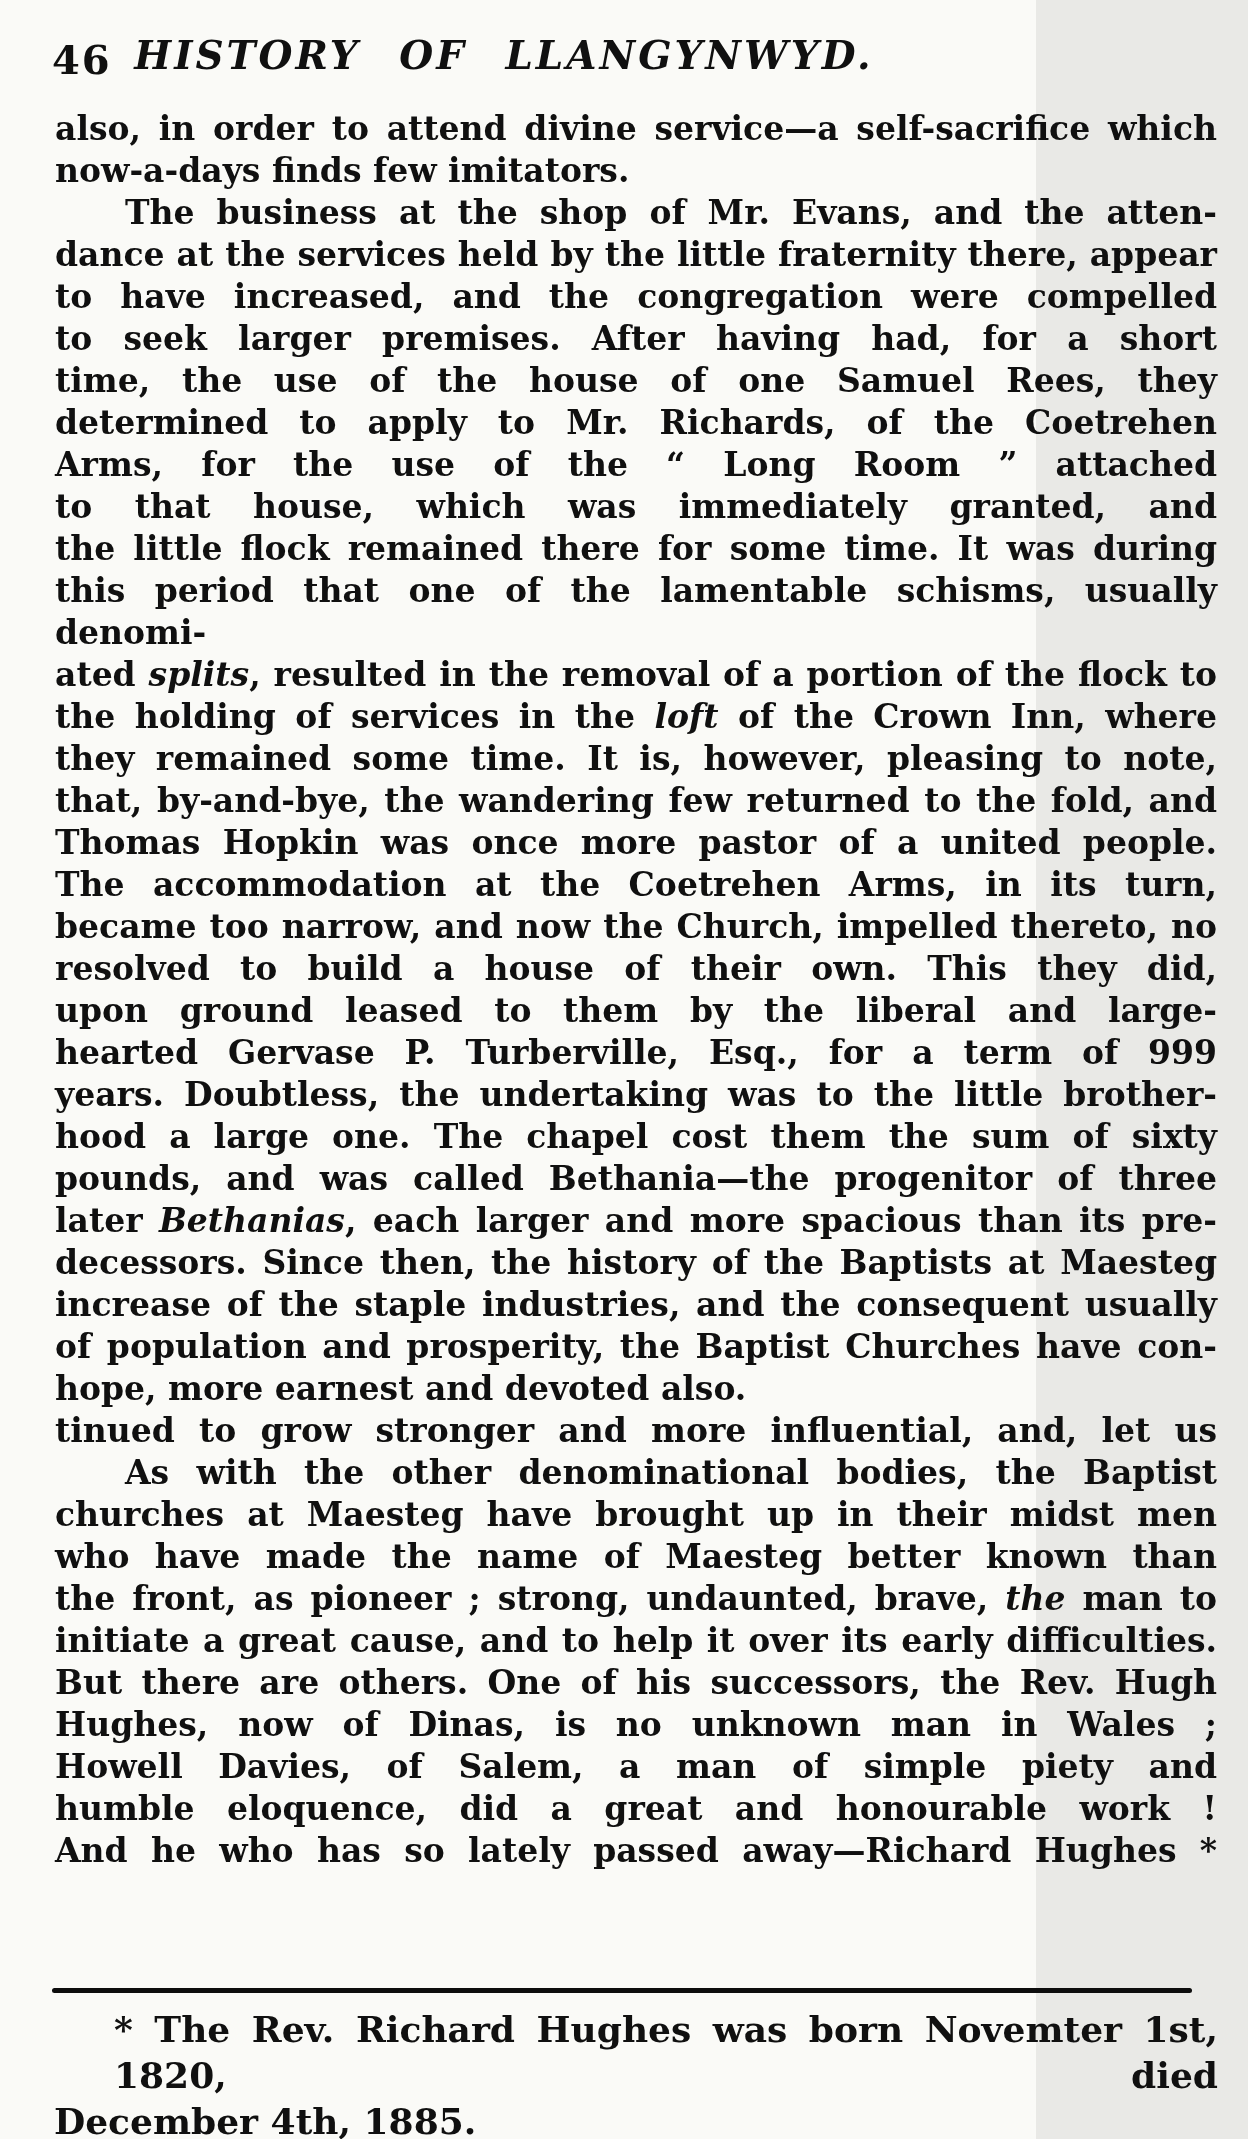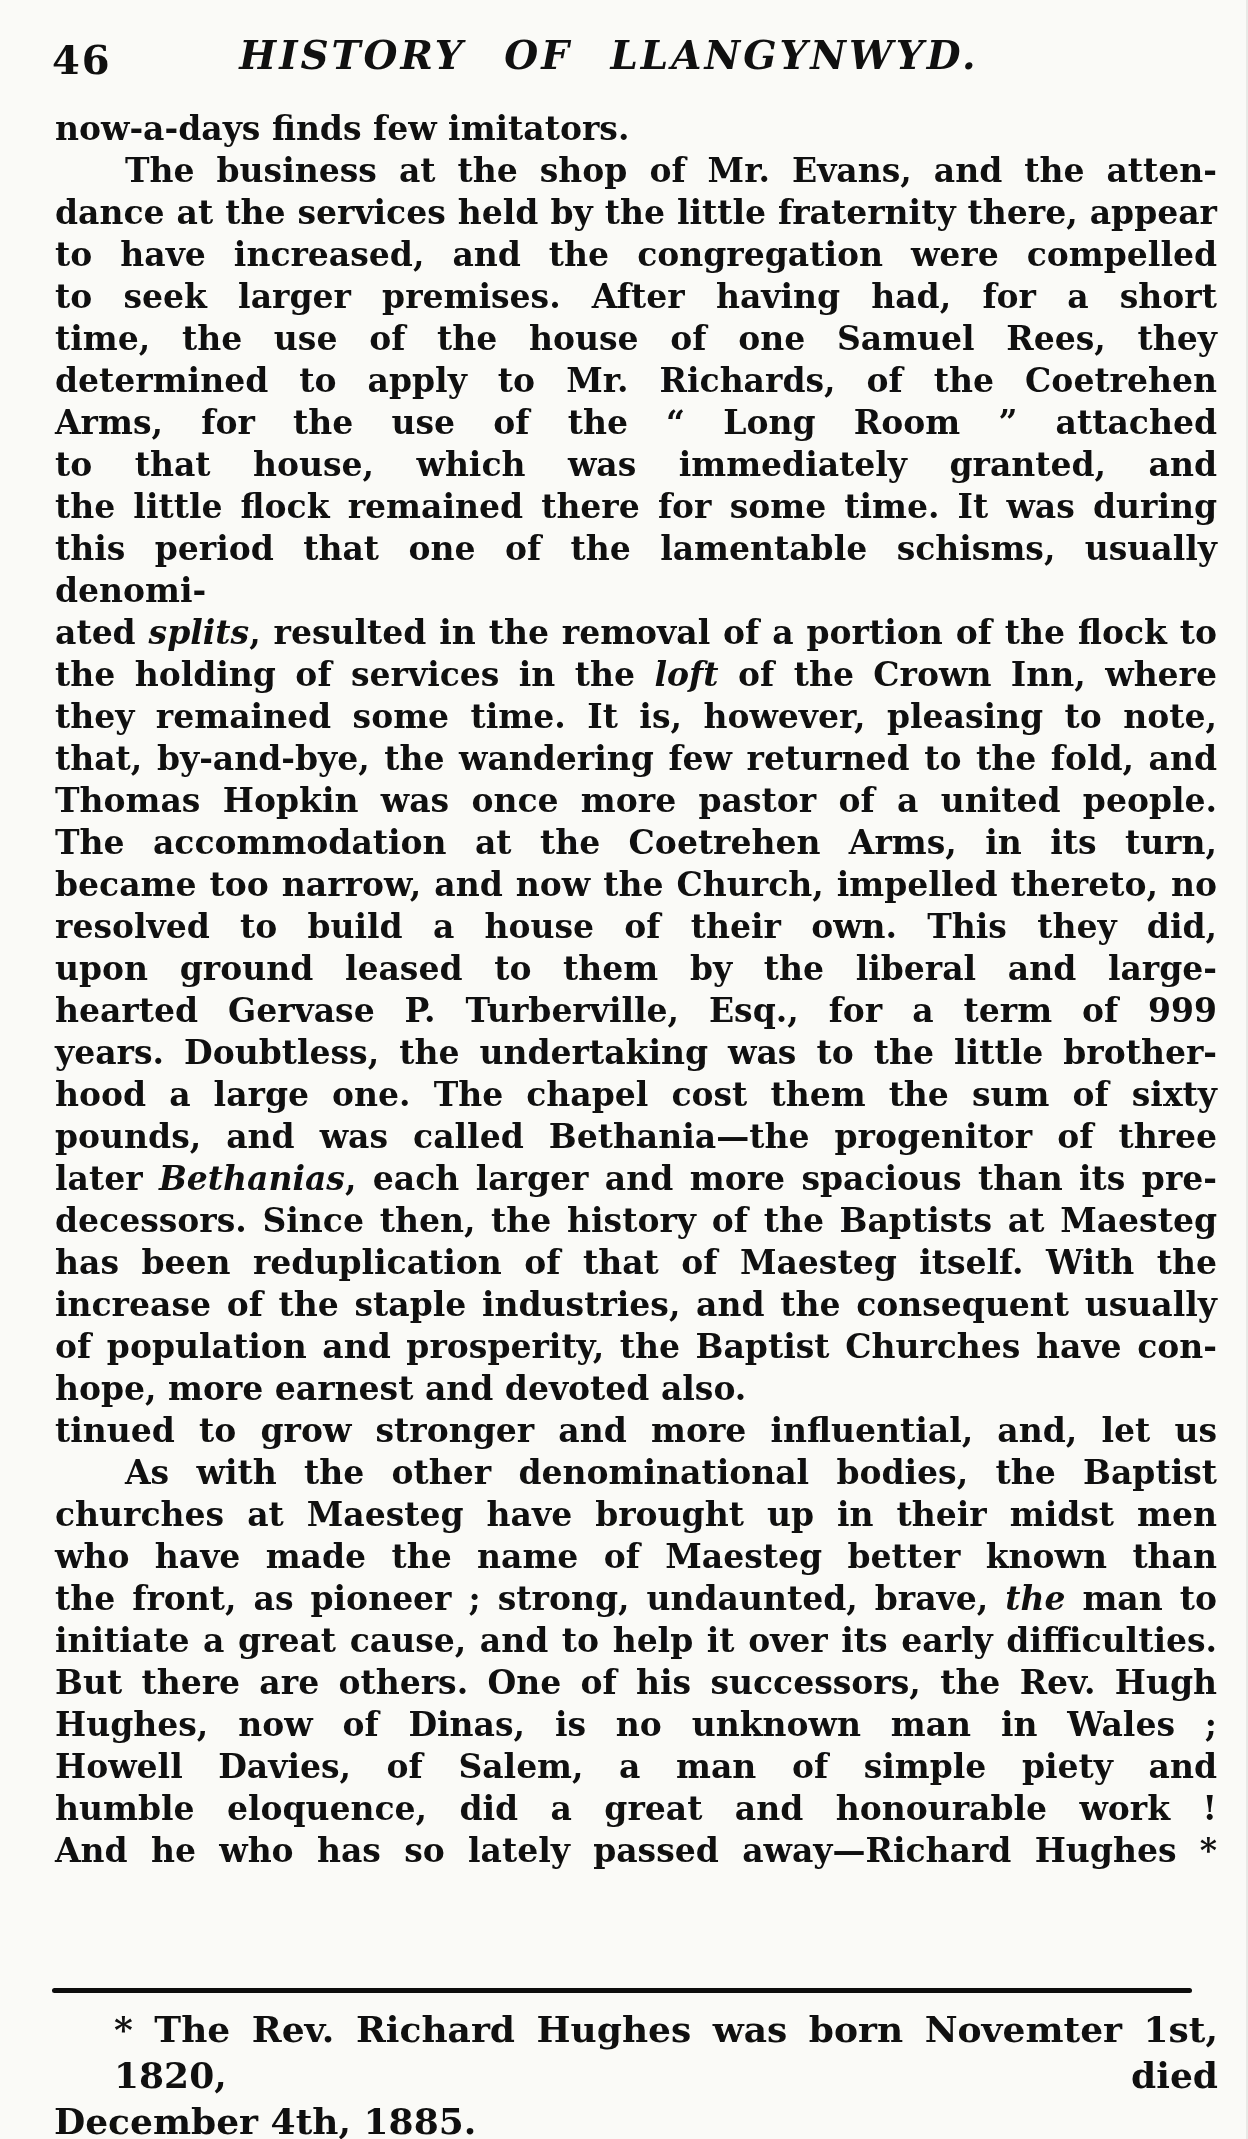--- a/index.html
+++ b/index.html
@@ -4,21 +4,21 @@
 <style>
   html,body{margin:0;padding:0;}
   body{
     width:1248px;height:2139px;
     background:#e9e9e6;
     font-family:"DejaVu Serif","Liberation Serif",serif;
     overflow:hidden;
   }
   .page{
     position:relative;
-    width:1246px;height:2139px;
+    width:1036px;height:2139px;
     background:#fafaf7;
     color:#101010;
     font-weight:700;
   }
   .page-number{
     position:absolute;
     left:52px;top:36px;
     font-size:40px;
     letter-spacing:2px;
   }
@@ -66,20 +66,21 @@
 </style>
 </head>
 <body>
 
 <div class="page">
   <div class="page-number">46</div>
   <div class="running-title">HISTORY OF LLANGYNWYD.</div>
 
   <div class="body-text">
       <div>
+        <div class="line"><span>also, in order to attend divine service—a self-sacrifice which</span></div>
         <div class="line nojust"><span>now-a-days finds few imitators.</span></div>
       </div>
       <div>
         <div class="line indent"><span>The business at the shop of Mr. Evans, and the atten-</span></div>
         <div class="line"><span>dance at the services held by the little fraternity there, appear</span></div>
         <div class="line"><span>to have increased, and the congregation were compelled</span></div>
         <div class="line"><span>to seek larger premises. After having had, for a short</span></div>
         <div class="line"><span>time, the use of the house of one Samuel Rees, they</span></div>
         <div class="line"><span>determined to apply to Mr. Richards, of the Coetrehen</span></div>
         <div class="line"><span>Arms, for the use of the “ Long Room ” attached</span></div>
@@ -94,21 +95,20 @@
         <div class="line"><span>The accommodation at the Coetrehen Arms, in its turn,</span></div>
         <div class="line"><span>became too narrow, and now the Church, impelled thereto, no</span></div>
         <div class="line"><span>resolved to build a house of their own. This they did,</span></div>
         <div class="line"><span>upon ground leased to them by the liberal and large-</span></div>
         <div class="line"><span>hearted Gervase P. Turberville, Esq., for a term of 999</span></div>
         <div class="line"><span>years. Doubtless, the undertaking was to the little brother-</span></div>
         <div class="line"><span>hood a large one. The chapel cost them the sum of sixty</span></div>
         <div class="line"><span>pounds, and was called Bethania—the progenitor of three</span></div>
         <div class="line"><span>later </span><i>Bethanias</i><span>, each larger and more spacious than its pre-</span></div>
         <div class="line"><span>decessors. Since then, the history of the Baptists at Maesteg</span></div>
-        <div class="line"><span>has been reduplication of that of Maesteg itself. With the</span></div>
         <div class="line"><span>increase of the staple industries, and the consequent usually</span></div>
         <div class="line"><span>of population and prosperity, the Baptist Churches have con-</span></div>
         <div class="line nojust"><span>hope, more earnest and devoted also.</span></div>
         <div class="line"><span>tinued to grow stronger and more influential, and, let us</span></div>
       </div>
       <div>
         <div class="line indent"><span>As with the other denominational bodies, the Baptist</span></div>
         <div class="line"><span>churches at Maesteg have brought up in their midst men</span></div>
         <div class="line"><span>who have made the name of Maesteg better known than</span></div>
         <div class="line"><span>the front, as pioneer ; strong, undaunted, brave, </span><i>the</i><span> man to</span></div>

